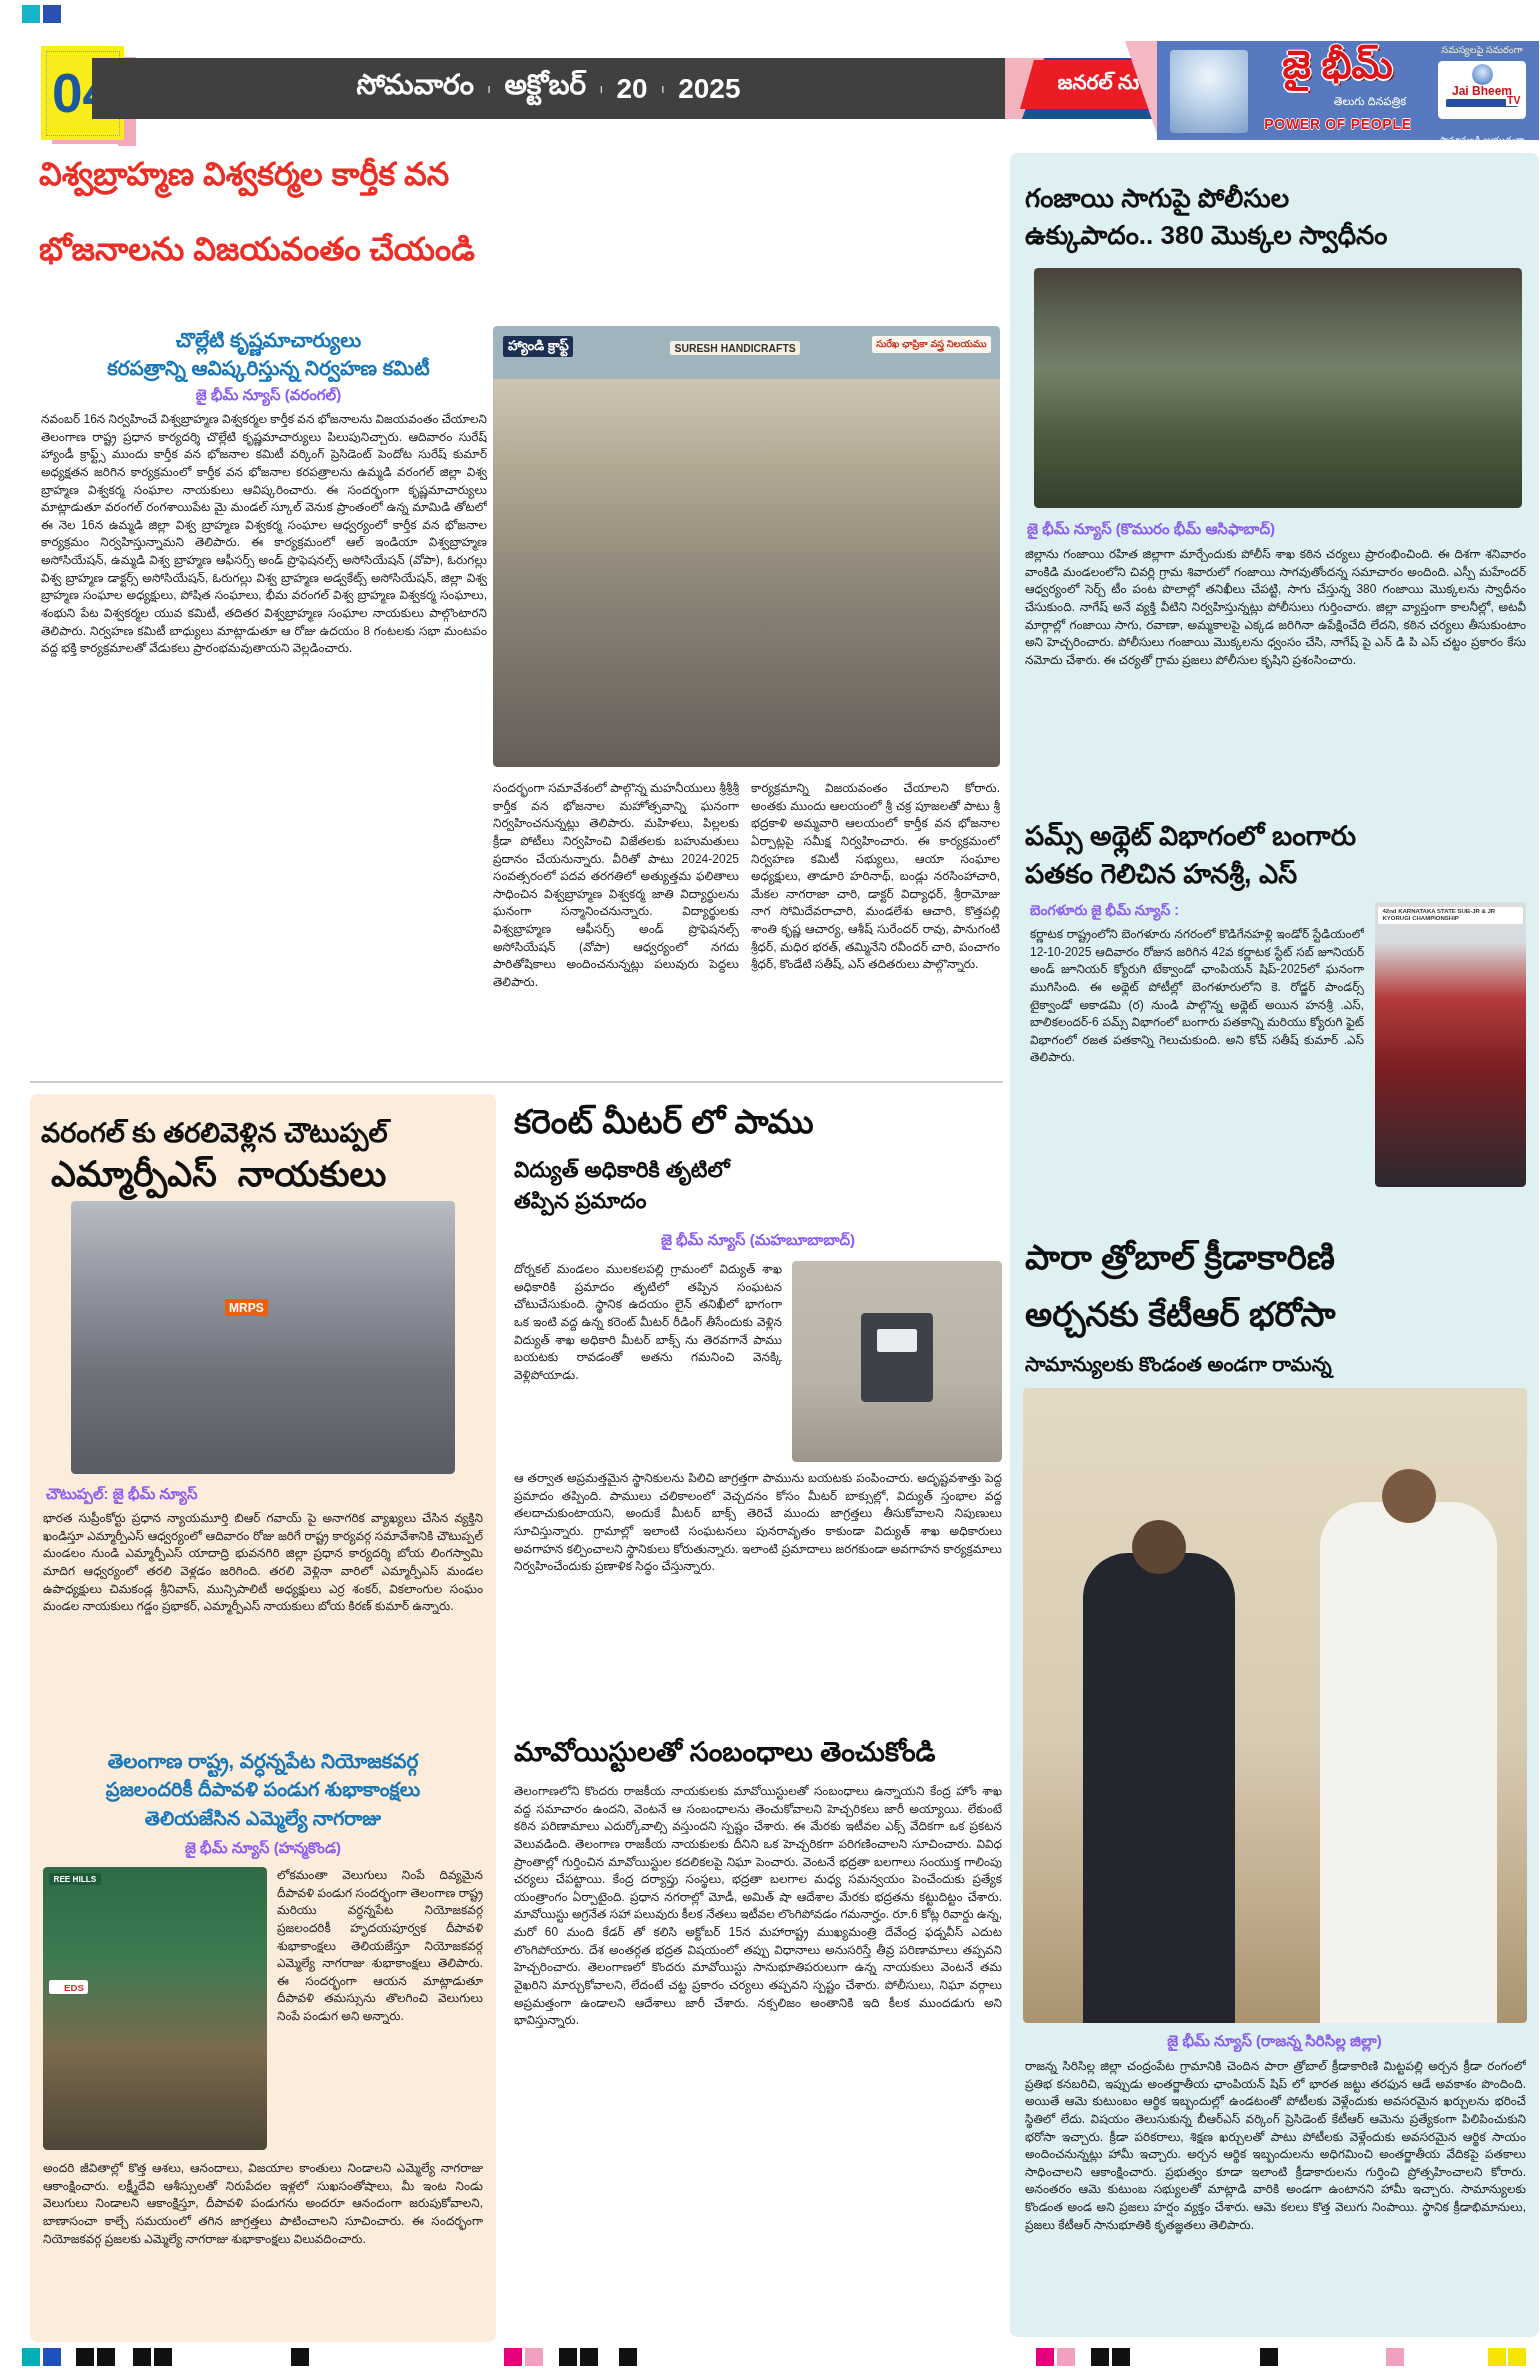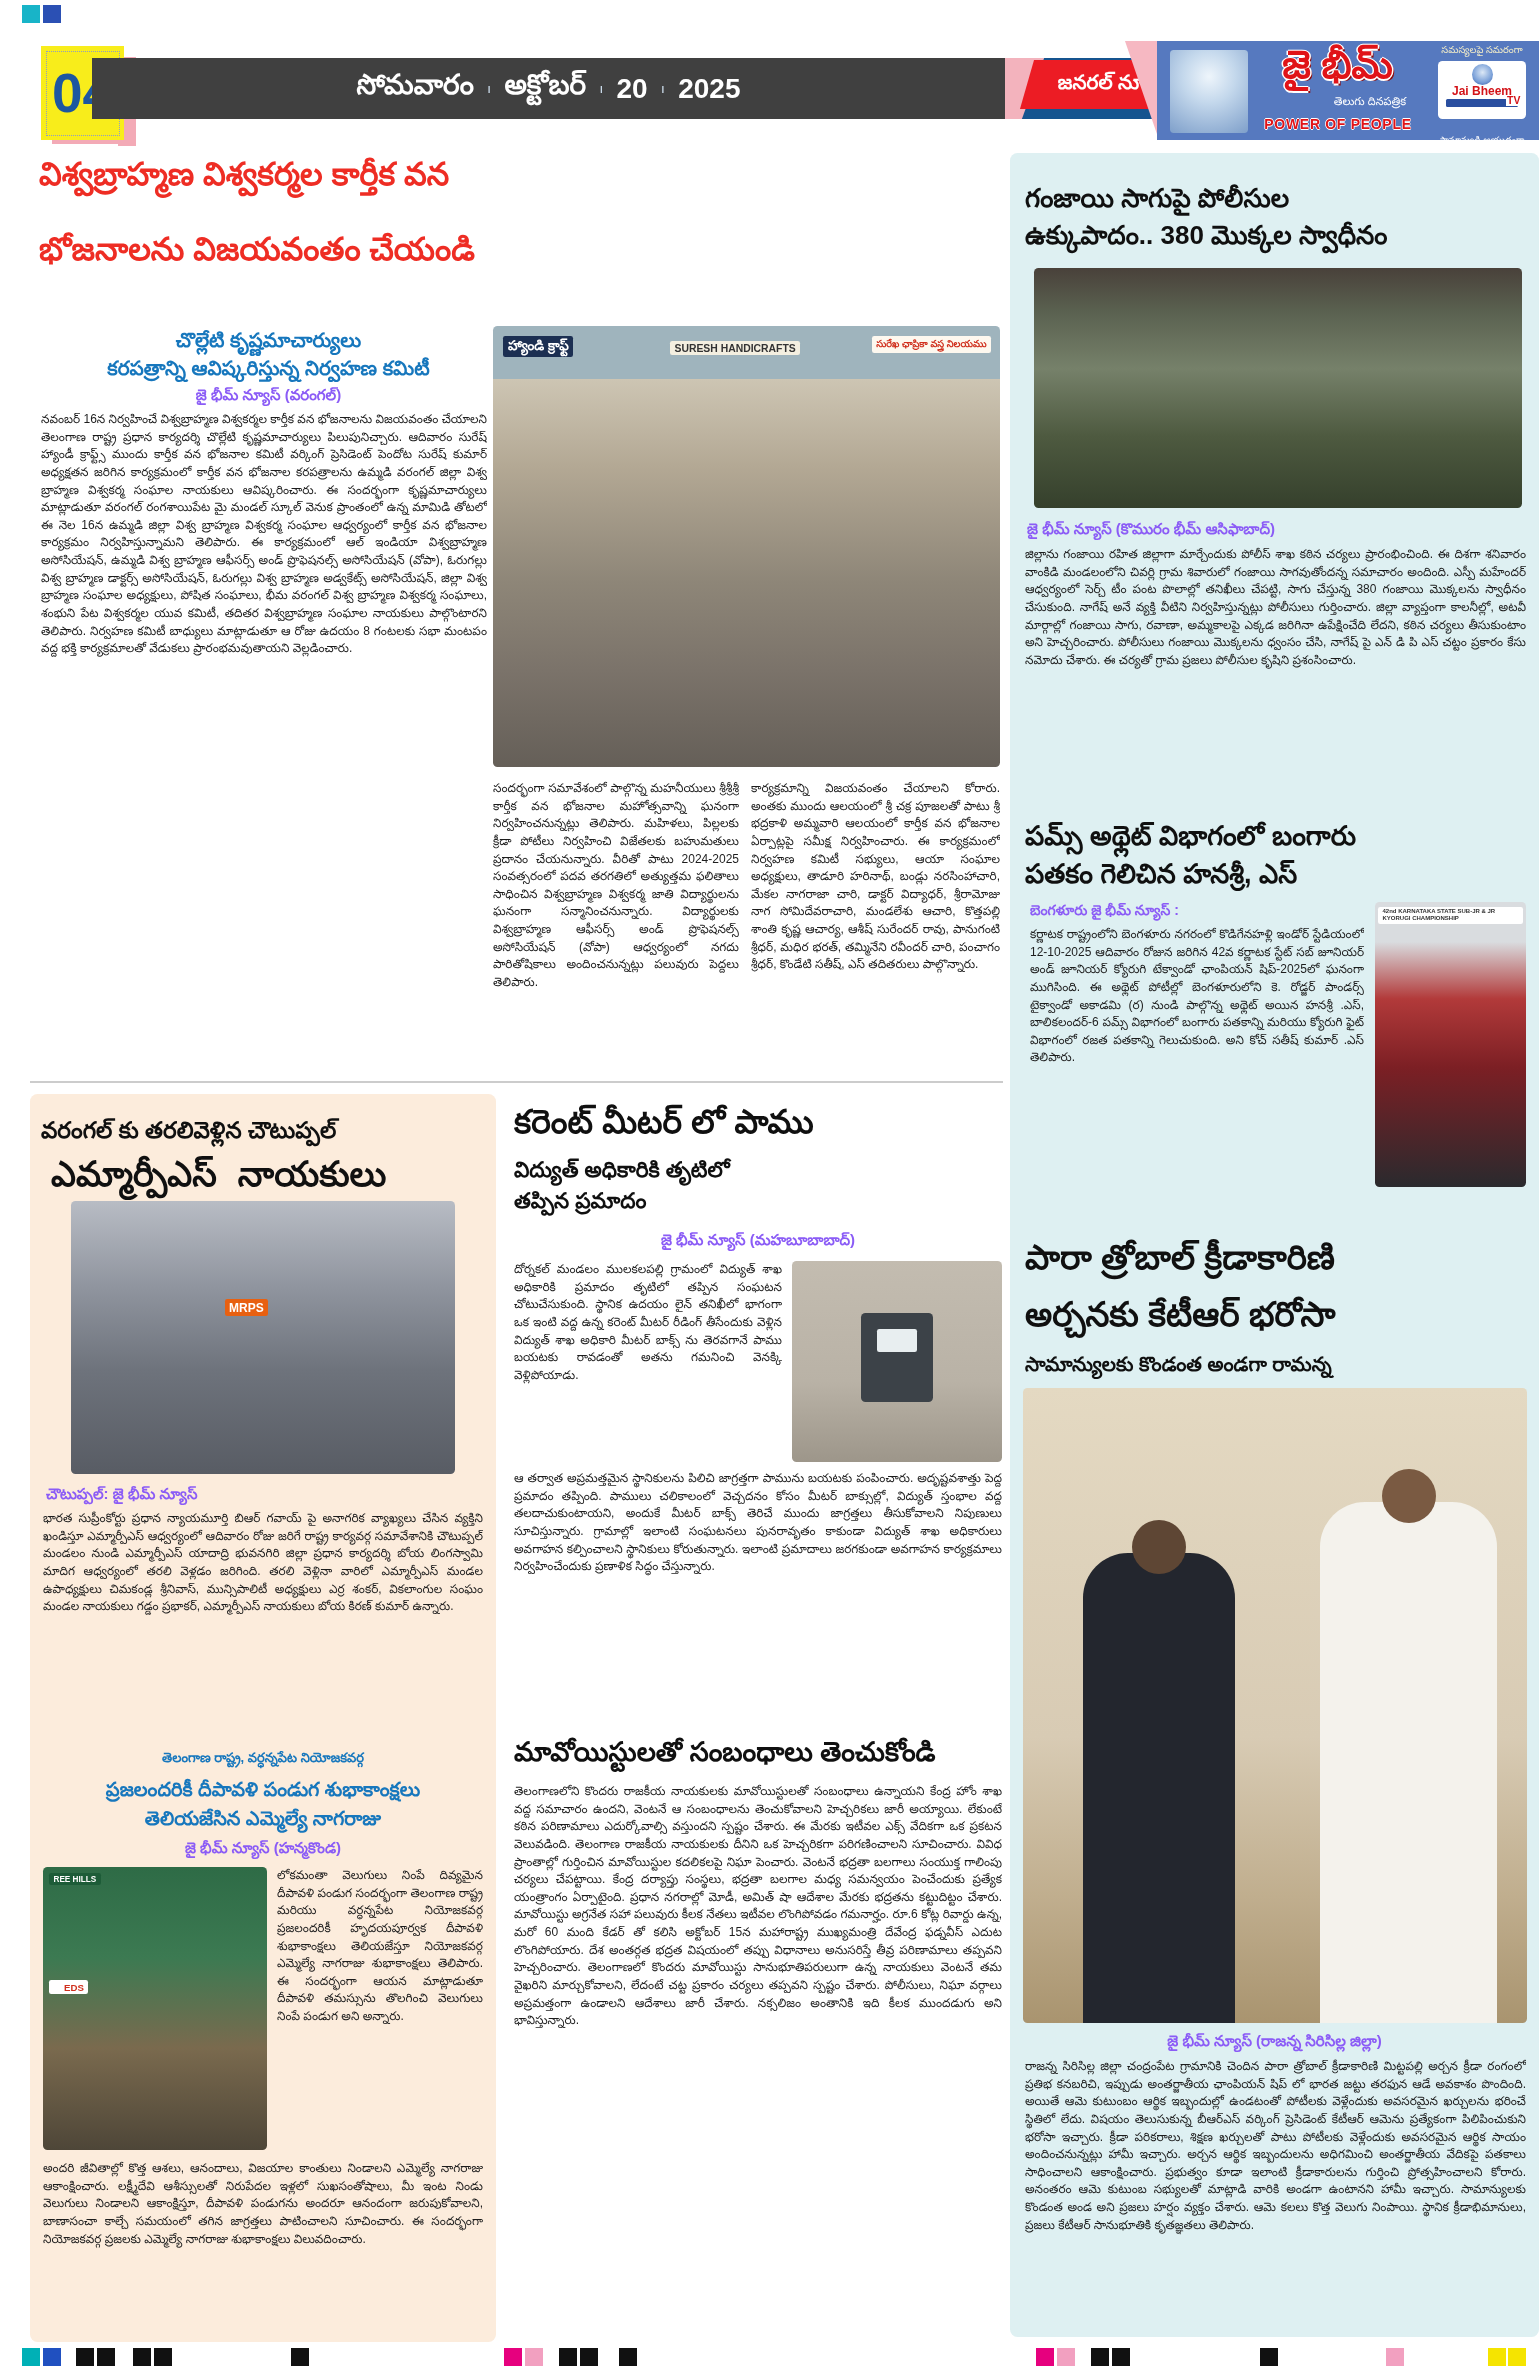--- a/index.html
+++ b/index.html
@@ -147,28 +147,28 @@
       <div class="fig-head" style="background:#5e4634;"></div>
     </div>
     <div class="fig" style="right:6%;width:35%;height:82%;background:#f4f2ec;">
       <div class="fig-head" style="background:#7a5a42;"></div>
     </div>
   </div>
   <div class="a byline" style="left:1025px;top:2032px;width:499px;text-align:center;">జై భీమ్ న్యూస్ (రాజన్న సిరిసిల్ల జిల్లా)</div>
   <div class="a body-text" style="left:1025px;top:2058px;width:501px;height:274px;">రాజన్న సిరిసిల్ల జిల్లా చంద్రంపేట గ్రామానికి చెందిన పారా త్రోబాల్ క్రీడాకారిణి మిట్టపల్లి అర్చన క్రీడా రంగంలో ప్రతిభ కనబరిచి, ఇప్పుడు అంతర్జాతీయ ఛాంపియన్ షిప్ లో భారత జట్టు తరఫున ఆడే అవకాశం పొందింది. అయితే ఆమె కుటుంబం ఆర్థిక ఇబ్బందుల్లో ఉండటంతో పోటీలకు వెళ్లేందుకు అవసరమైన ఖర్చులను భరించే స్థితిలో లేదు. విషయం తెలుసుకున్న బీఆర్ఎస్ వర్కింగ్ ప్రెసిడెంట్ కేటీఆర్ ఆమెను ప్రత్యేకంగా పిలిపించుకుని భరోసా ఇచ్చారు. క్రీడా పరికరాలు, శిక్షణ ఖర్చులతో పాటు పోటీలకు వెళ్లేందుకు అవసరమైన ఆర్థిక సాయం అందించనున్నట్లు హామీ ఇచ్చారు. అర్చన ఆర్థిక ఇబ్బందులను అధిగమించి అంతర్జాతీయ వేదికపై పతకాలు సాధించాలని ఆకాంక్షించారు. ప్రభుత్వం కూడా ఇలాంటి క్రీడాకారులను గుర్తించి ప్రోత్సహించాలని కోరారు. అనంతరం ఆమె కుటుంబ సభ్యులతో మాట్లాడి వారికి అండగా ఉంటానని హామీ ఇచ్చారు. సామాన్యులకు కొండంత అండ అని ప్రజలు హర్షం వ్యక్తం చేశారు. ఆమె కలలు కొత్త వెలుగు నింపాయి. స్థానిక క్రీడాభిమానులు, ప్రజలు కేటీఆర్ సానుభూతికి కృతజ్ఞతలు తెలిపారు.</div>
 
   <div class="a panel" style="left:30px;top:1094px;width:466px;height:1248px;background:#fcecdc;"></div>
-  <div class="a hl-black" style="left:41px;top:1115px;width:443px;font-size:23px;line-height:1.35;">వరంగల్ కు తరలివెళ్లిన చౌటుప్పల్</div>
+  <div class="a hl-black" style="left:41px;top:1115px;width:443px;font-size:27px;line-height:1.35;">వరంగల్ కు తరలివెళ్లిన చౌటుప్పల్</div>
   <div class="a hl-black" style="left:51px;top:1154px;width:443px;font-size:35px;line-height:1.35;font-family:Liberation Mono, monospace;">ఎమ్మార్పీఎస్ నాయకులు</div>
   <div class="a photo photo-mrps" style="left:71px;top:1201px;width:384px;height:273px;">
     <div class="chip" style="left:40%;top:36%;background:#e86010;color:#ffffff;font-size:12px;">MRPS</div>
   </div>
   <div class="a byline" style="left:46px;top:1485px;width:313px;">చౌటుప్పల్: జై భీమ్ న్యూస్</div>
   <div class="a body-text" style="left:43px;top:1510px;width:440px;height:230px;">భారత సుప్రీంకోర్టు ప్రధాన న్యాయమూర్తి బిఆర్ గవాయ్ పై అనాగరిక వ్యాఖ్యలు చేసిన వ్యక్తిని ఖండిస్తూ ఎమ్మార్పీఎస్ ఆధ్వర్యంలో ఆదివారం రోజు జరిగే రాష్ట్ర కార్యవర్గ సమావేశానికి చౌటుప్పల్ మండలం నుండి ఎమ్మార్పీఎస్ యాదాద్రి భువనగిరి జిల్లా ప్రధాన కార్యదర్శి బోయ లింగస్వామి మాదిగ ఆధ్వర్యంలో తరలి వెళ్లడం జరిగింది. తరలి వెళ్లినా వారిలో ఎమ్మార్పీఎస్ మండల ఉపాధ్యక్షులు చిమకండ్ల శ్రీనివాస్, మున్సిపాలిటీ అధ్యక్షులు ఎర్ర శంకర్, వికలాంగుల సంఘం మండల నాయకులు గడ్డం ప్రభాకర్, ఎమ్మార్పీఎస్ నాయకులు బోయ కిరణ్ కుమార్ ఉన్నారు.</div>
-  <div class="a sub-blue" style="left:43px;top:1750px;width:440px;font-size:13px;">తెలంగాణ రాష్ట్ర, వర్ధన్నపేట నియోజకవర్గ</div>
+  <div class="a sub-blue" style="left:43px;top:1750px;width:440px;font-size:20px;">తెలంగాణ రాష్ట్ర, వర్ధన్నపేట నియోజకవర్గ</div>
   <div class="a sub-blue" style="left:43px;top:1778px;width:440px;font-size:19.4px;">ప్రజలందరికీ దీపావళి పండుగ శుభాకాంక్షలు</div>
   <div class="a sub-blue" style="left:43px;top:1807px;width:440px;font-size:19.4px;">తెలియజేసిన ఎమ్మెల్యే నాగరాజు</div>
   <div class="a byline" style="left:43px;top:1839px;width:440px;text-align:center;">జై భీమ్ న్యూస్ (హన్మకొండ)</div>
   <div class="a photo photo-mla" style="left:43px;top:1867px;width:224px;height:283px;">
     <div class="chip" style="left:6px;top:6px;background:#1d5c38;color:#ffffff;font-size:8.2px;">REE HILLS</div>
     <div class="chip" style="left:6px;top:40%;background:#ffffff;color:#d0301e;font-size:9.7px;padding-left:15px;">EDS</div>
   </div>
   <div class="a body-text" style="left:277px;top:1867px;width:206px;height:283px;">లోకమంతా వెలుగులు నింపే దివ్యమైన దీపావళి పండుగ సందర్భంగా తెలంగాణ రాష్ట్ర మరియు వర్ధన్నపేట నియోజకవర్గ ప్రజలందరికీ హృదయపూర్వక దీపావళి శుభాకాంక్షలు తెలియజేస్తూ నియోజకవర్గ ఎమ్మెల్యే నాగరాజు శుభాకాంక్షలు తెలిపారు. ఈ సందర్భంగా ఆయన మాట్లాడుతూ దీపావళి తమస్సును తొలగించి వెలుగులు నింపే పండుగ అని అన్నారు.</div>
   <div class="a body-text" style="left:43px;top:2160px;width:440px;height:173px;">అందరి జీవితాల్లో కొత్త ఆశలు, ఆనందాలు, విజయాల కాంతులు నిండాలని ఎమ్మెల్యే నాగరాజు ఆకాంక్షించారు. లక్ష్మీదేవి ఆశీస్సులతో నిరుపేదల ఇళ్లలో సుఖసంతోషాలు, మీ ఇంట నిండు వెలుగులు నిండాలని ఆకాంక్షిస్తూ, దీపావళి పండుగను అందరూ ఆనందంగా జరుపుకోవాలని, బాణాసంచా కాల్చే సమయంలో తగిన జాగ్రత్తలు పాటించాలని సూచించారు. ఈ సందర్భంగా నియోజకవర్గ ప్రజలకు ఎమ్మెల్యే నాగరాజు శుభాకాంక్షలు విలువదించారు.</div>
 

